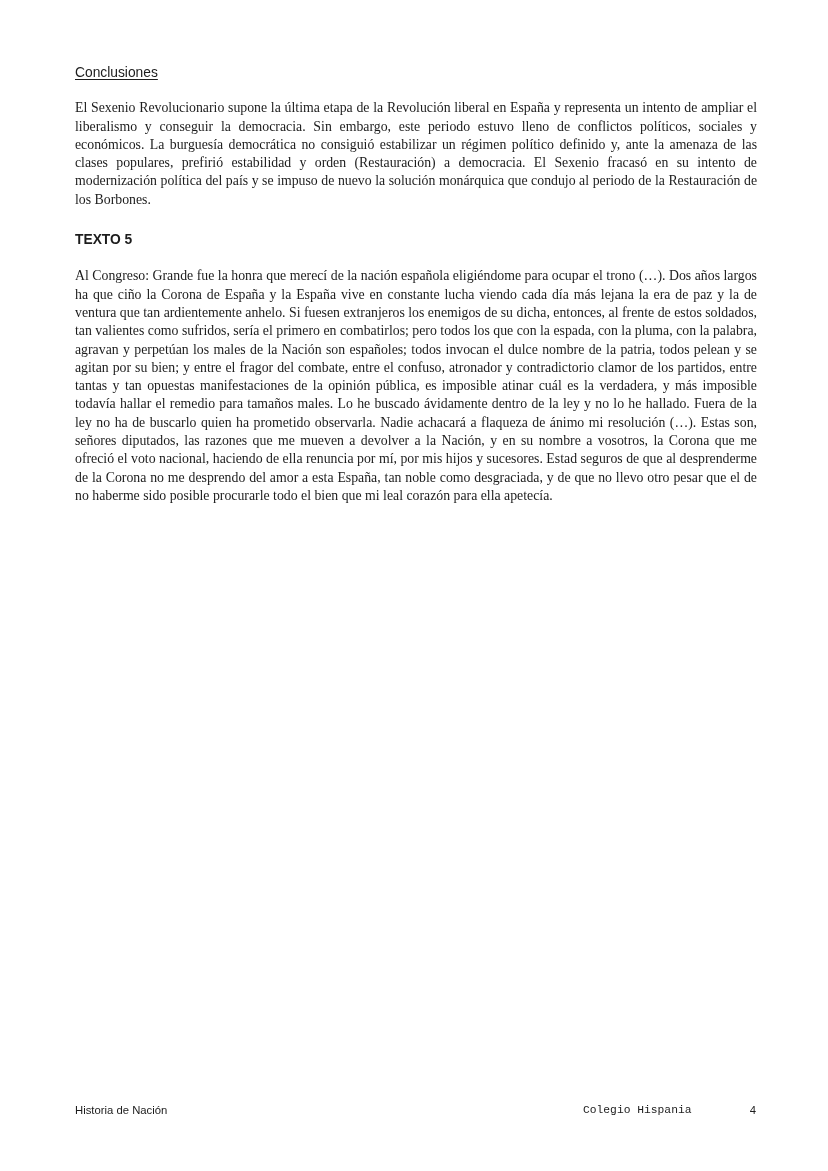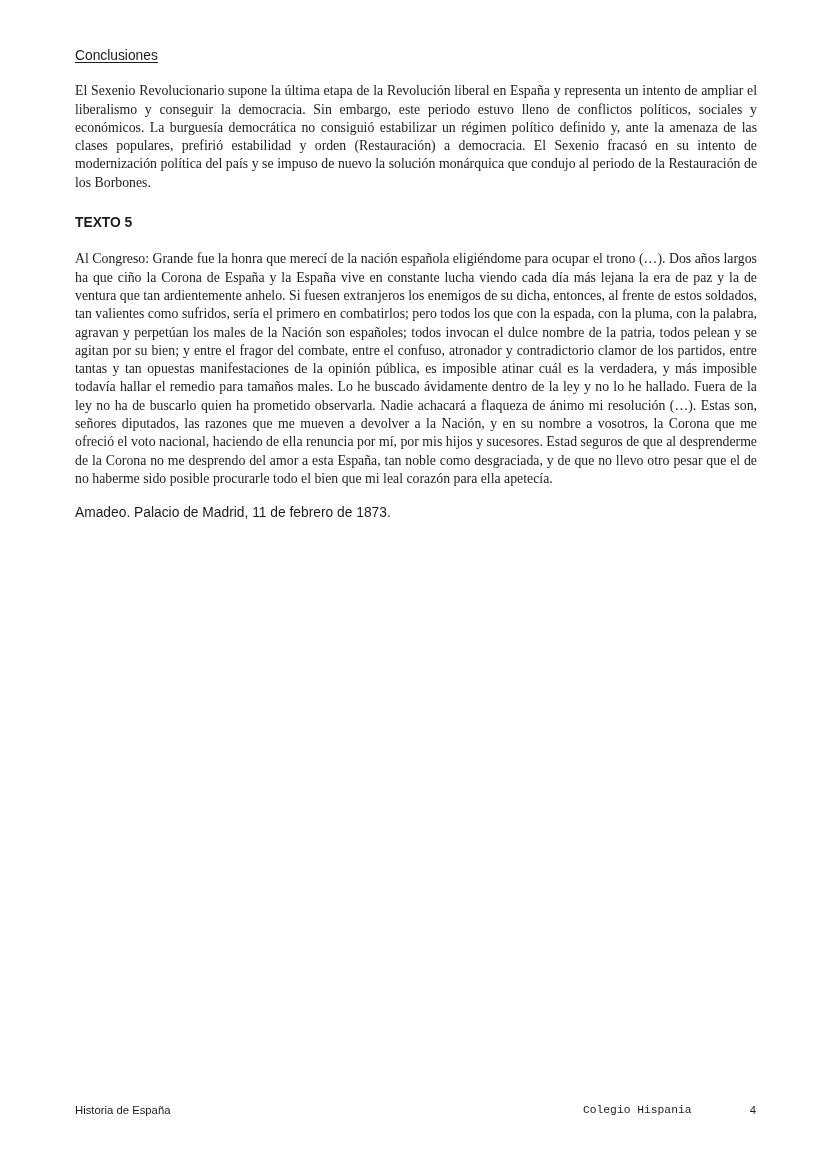--- a/index.html
+++ b/index.html
@@ -12,21 +12,21 @@
     width: 828px;
     height: 1171px;
     background: #ffffff;
     overflow: hidden;
     font-family: "Liberation Sans", "DejaVu Sans", sans-serif;
     color: #1c1c1c;
   }
   .content {
     position: absolute;
     left: 75px;
-    top: 47px;
+    top: 64px;
     width: 682px;
     font-size: 13.8px;
     line-height: 18.3px;
   }
   .content p { margin: 0; }
   .heading-underline {
     text-decoration: underline;
     text-underline-offset: 2px;
   }
   .justified {
@@ -64,23 +64,22 @@
     <p class="heading-underline">Conclusiones</p>
 
     <p class="justified para-conclusions">El Sexenio Revolucionario supone la última etapa de la Revolución liberal en España y representa un intento de ampliar el liberalismo y conseguir la democracia. Sin embargo, este periodo estuvo lleno de conflictos políticos, sociales y económicos. La burguesía democrática no consiguió estabilizar un régimen político definido y, ante la amenaza de las clases populares, prefirió estabilidad y orden (Restauración) a democracia. El Sexenio fracasó en su intento de modernización política del país y se impuso de nuevo la solución monárquica que condujo al periodo de la Restauración de los Borbones.</p>
 
     <div class="texto-heading-block">
       <p>TEXTO 5</p>
     </div>
 
     <p class="justified para-body">Al Congreso: Grande fue la honra que merecí de la nación española eligiéndome para ocupar el trono (…). Dos años largos ha que ciño la Corona de España y la España vive en constante lucha viendo cada día más lejana la era de paz y la de ventura que tan ardientemente anhelo. Si fuesen extranjeros los enemigos de su dicha, entonces, al frente de estos soldados, tan valientes como sufridos, sería el primero en combatirlos; pero todos los que con la espada, con la pluma, con la palabra, agravan y perpetúan los males de la Nación son españoles; todos invocan el dulce nombre de la patria, todos pelean y se agitan por su bien; y entre el fragor del combate, entre el confuso, atronador y contradictorio clamor de los partidos, entre tantas y tan opuestas manifestaciones de la opinión pública, es imposible atinar cuál es la verdadera, y más imposible todavía hallar el remedio para tamaños males. Lo he buscado ávidamente dentro de la ley y no lo he hallado. Fuera de la ley no ha de buscarlo quien ha prometido observarla. Nadie achacará a flaqueza de ánimo mi resolución (…). Estas son, señores diputados, las razones que me mueven a devolver a la Nación, y en su nombre a vosotros, la Corona que me ofreció el voto nacional, haciendo de ella renuncia por mí, por mis hijos y sucesores. Estad seguros de que al desprenderme de la Corona no me desprendo del amor a esta España, tan noble como desgraciada, y de que no llevo otro pesar que el de no haberme sido posible procurarle todo el bien que mi leal corazón para ella apetecía.</p>
 
-    <p class="signature-line">Amadeo. Palacio de Madrid, 11 de febrero de 1873.</p>
 
   </div>
 
   <div class="footer">
-    <span class="footer-left">Historia de España</span>
+    <span class="footer-left">Historia de Nación</span>
     <span class="footer-school">Colegio Hispania</span>
     <span class="footer-page">4</span>
   </div>
 
 </div>
 
 </body></html>

